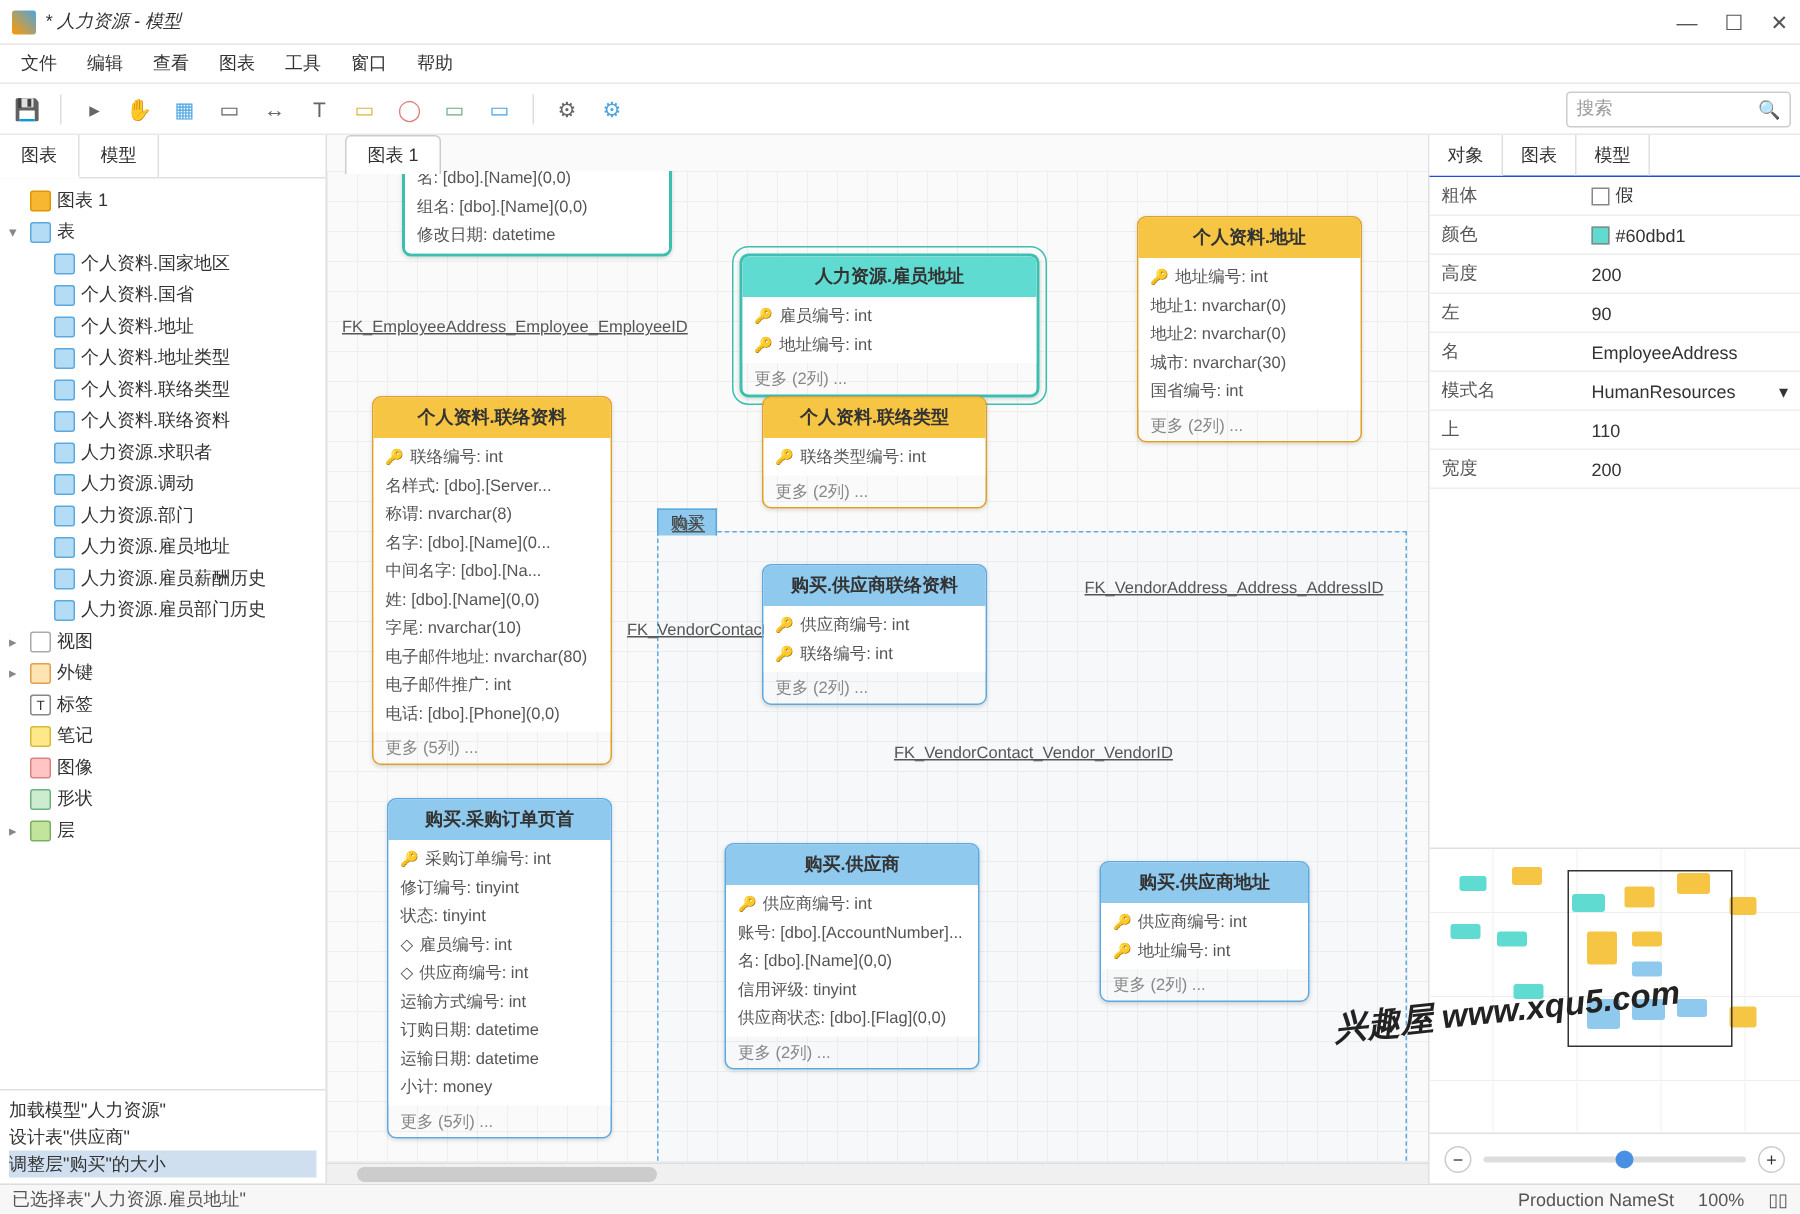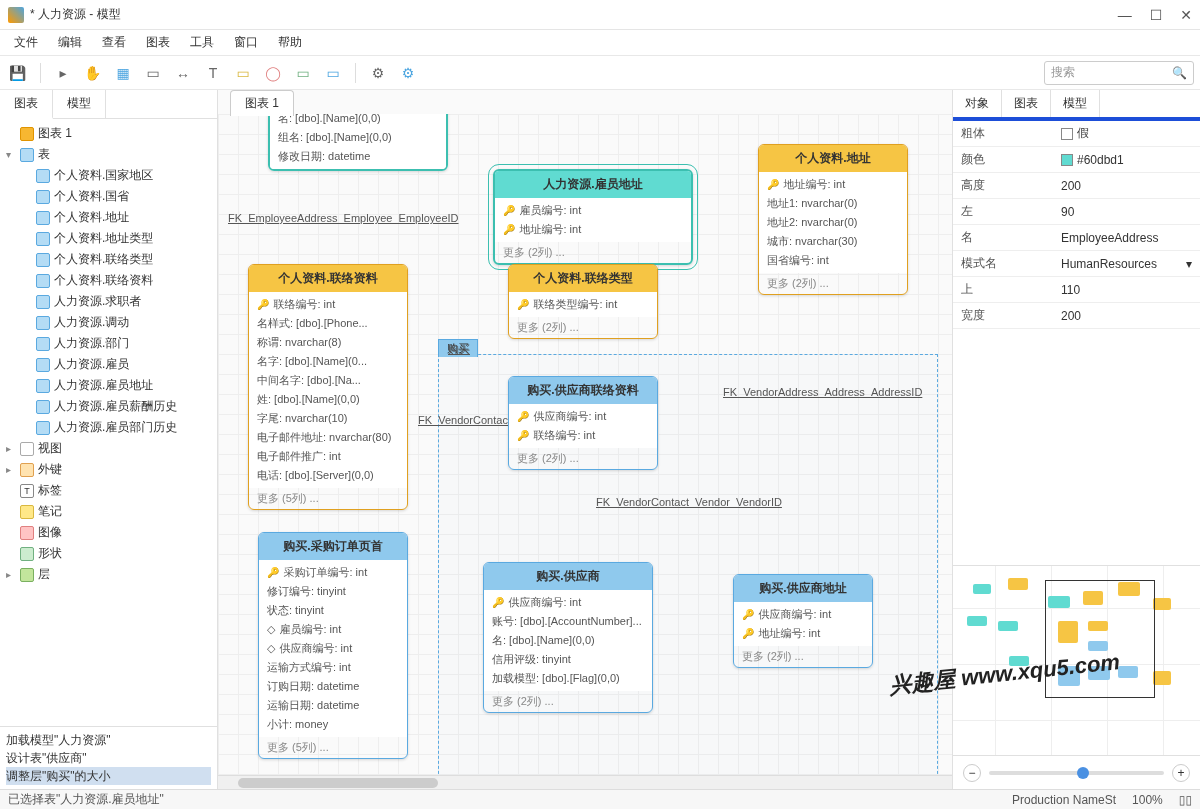--- a/index.html
+++ b/index.html
@@ -1,19 +1,19 @@
 <!DOCTYPE html>
 <html><head>
 <meta charset="utf-8">
 <style>
 * { box-sizing: border-box; margin: 0; padding: 0; font-family: "Microsoft YaHei", sans-serif; }
 body { width: 1200px; height: 809px; background: #fff; font-size: 12px; color: #333; overflow: hidden; position: relative; }
 .titlebar { height: 30px; display: flex; align-items: center; padding: 0 8px; border-bottom: 1px solid #e5e5e5; }
 .titlebar .app-icon { width: 16px; height: 16px; background: linear-gradient(45deg,#ff9a00,#4ca5e0); border-radius: 2px; margin-right: 6px; }
-.titlebar .title { flex: 1; font-size: 12px; }
+.titlebar .title { flex: 1; font-size: 12px; font-style: italic; }
 .titlebar .win-btns { display: flex; gap: 18px; font-size: 14px; color: #555; }
 .menubar { height: 26px; display: flex; align-items: center; padding: 0 6px; gap: 4px; border-bottom: 1px solid #e8e8e8; }
 .menubar span { padding: 3px 8px; cursor: default; }
 .toolbar { height: 34px; display: flex; align-items: center; padding: 0 6px; gap: 6px; border-bottom: 1px solid #e8e8e8; }
 .tool-btn { width: 24px; height: 24px; display: flex; align-items: center; justify-content: center; border-radius: 3px; color: #666; font-size: 14px; }
 .tool-sep { width: 1px; height: 20px; background: #ddd; margin: 0 4px; }
 .searchbox { margin-left: auto; width: 150px; height: 24px; border: 1px solid #ccc; border-radius: 3px; display: flex; align-items: center; padding: 0 6px; color: #999; gap: 48px; }
 .searchbox span:first-child { flex: 1; }
 .main { display: flex; height: 699px; }
 .left-panel { width: 218px; border-right: 1px solid #e0e0e0; display: flex; flex-direction: column; }
@@ -52,21 +52,21 @@
 .teal .hdr { background: #60dbd1; }
 .teal.sel { outline: 1px solid #3cbfb0; outline-offset: 4px; }
 .blue { border: 1px solid #5aa9e0; }
 .blue .hdr { background: #8fc9ed; text-align: center; }
 .layerbox { position: absolute; border: 1px dashed #5aa9e0; background: rgba(110,170,220,0.02); }
 .layerbox .tag { position: absolute; top: -16px; left: -1px; background: #8fc9ed; padding: 1px 8px; font-size: 11px; border: 1px solid #5aa9e0; border-bottom: none; }
 .fk-label { position: absolute; font-size: 11px; color: #555; text-decoration: underline; }
 .hscroll { height: 14px; border-top: 1px solid #ddd; background: #f0f0f0; position: relative; }
 .hscroll .thumb { position: absolute; left: 20px; top: 2px; width: 200px; height: 10px; background: #ccc; border-radius: 5px; }
 .right-panel { width: 248px; border-left: 1px solid #e0e0e0; display: flex; flex-direction: column; }
-.right-tabs { display: flex; border-bottom: 4px solid #1d4ed8; }
+.right-tabs { display: flex; border-bottom: 1px solid #1d4ed8; }
 .right-tabs .tab { padding: 5px 12px; border-right: 1px solid #e0e0e0; font-size: 12px; }
 .right-tabs .tab.active { background: #fff; }
 .props { padding: 0; }
 .prop-row { display: flex; border-bottom: 1px solid #eee; }
 .prop-row .k { width: 100px; padding: 4px 8px; color: #555; }
 .prop-row .v { flex: 1; padding: 4px 8px; display: flex; align-items: center; gap: 4px; }
 .swatch { width: 12px; height: 12px; border: 1px solid #888; display: inline-block; }
 .minimap { margin-top: auto; height: 190px; border-top: 1px solid #e0e0e0; position: relative; background-image: linear-gradient(#eee 1px, transparent 1px), linear-gradient(90deg, #eee 1px, transparent 1px); background-size: 56px 56px; background-position: -14px -14px; }
 .mm-item { position: absolute; border-radius: 2px; }
 .mm-view { position: absolute; border: 1px solid #333; }
@@ -170,24 +170,20 @@
       <div class="tree-item indent2">
           <span class="ticon ic-table"></span>
           <span>人力资源.调动</span>
         </div>
       <div class="tree-item indent2">
           <span class="ticon ic-table"></span>
           <span>人力资源.部门</span>
         </div>
       <div class="tree-item indent2">
           <span class="ticon ic-table"></span>
-          <span>人力资源.雇员</span>
-        </div>
-      <div class="tree-item indent2">
-          <span class="ticon ic-table"></span>
           <span>人力资源.雇员地址</span>
         </div>
       <div class="tree-item indent2">
           <span class="ticon ic-table"></span>
           <span>人力资源.雇员薪酬历史</span>
         </div>
       <div class="tree-item indent2">
           <span class="ticon ic-table"></span>
           <span>人力资源.雇员部门历史</span>
         </div>
@@ -294,21 +290,21 @@
       </div>
 
       <div class="entity yellow" style="left:30px;top:150px;width:160px">
         <div class="hdr">个人资料.联络资料</div>
         <div class="body">
           <div class="row">
               <span class="key">🔑</span>
               <span>联络编号: int</span>
             </div>
           <div class="row">
-              <span>名样式: [dbo].[Phone...</span>
+              <span>名样式: [dbo].[Server...</span>
             </div>
           <div class="row">
               <span>称谓: nvarchar(8)</span>
             </div>
           <div class="row">
               <span>名字: [dbo].[Name](0...</span>
             </div>
           <div class="row">
               <span>中间名字: [dbo].[Na...</span>
             </div>
@@ -318,21 +314,21 @@
           <div class="row">
               <span>字尾: nvarchar(10)</span>
             </div>
           <div class="row">
               <span>电子邮件地址: nvarchar(80)</span>
             </div>
           <div class="row">
               <span>电子邮件推广: int</span>
             </div>
           <div class="row">
-              <span>电话: [dbo].[Server](0,0)</span>
+              <span>电话: [dbo].[Phone](0,0)</span>
             </div>
         </div>
         <div class="more">更多  (5列)  ...</div>
       </div>
 
       <div class="entity yellow" style="left:290px;top:150px;width:150px">
         <div class="hdr">个人资料.联络类型</div>
         <div class="body">
           <div class="row">
               <span class="key">🔑</span>
@@ -409,21 +405,21 @@
           <div class="row">
               <span>账号: [dbo].[AccountNumber]...</span>
             </div>
           <div class="row">
               <span>名: [dbo].[Name](0,0)</span>
             </div>
           <div class="row">
               <span>信用评级: tinyint</span>
             </div>
           <div class="row">
-              <span>加载模型: [dbo].[Flag](0,0)</span>
+              <span>供应商状态: [dbo].[Flag](0,0)</span>
             </div>
         </div>
         <div class="more">更多  (2列)  ...</div>
       </div>
 
       <div class="entity blue" style="left:515px;top:460px;width:140px">
         <div class="hdr">购买.供应商地址</div>
         <div class="body">
           <div class="row">
               <span class="key">🔑</span>

